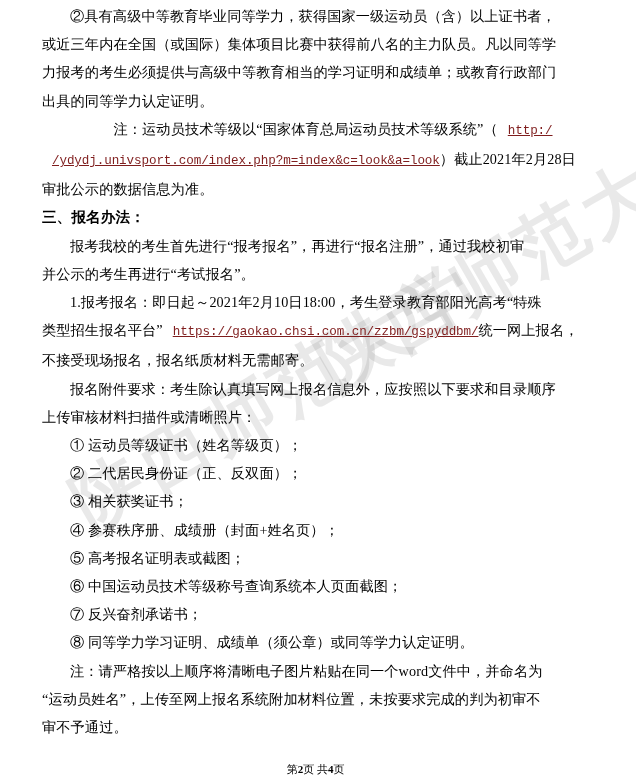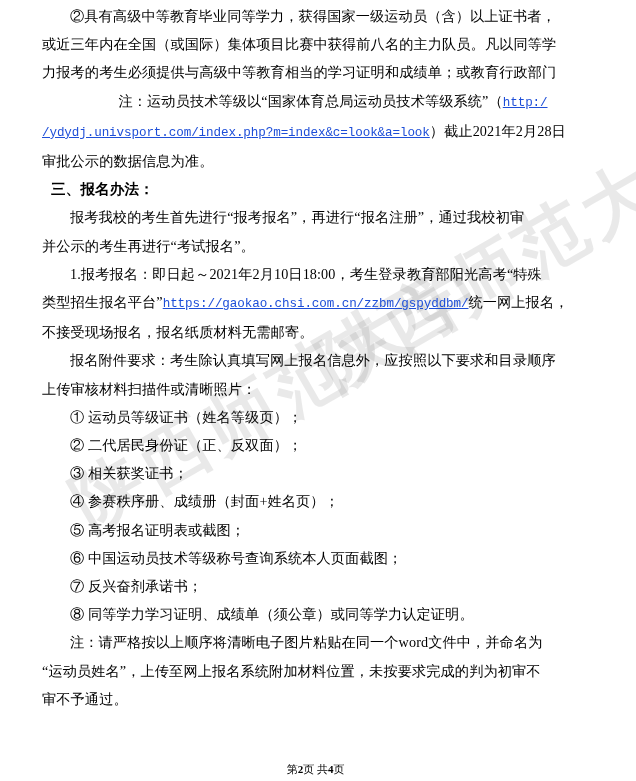--- a/index.html
+++ b/index.html
@@ -52,30 +52,30 @@
     line-height: 28.2px;
     color: #000000;
     text-align: justify;
     text-justify: inter-ideograph;
     letter-spacing: 0.1px;
   }
   .ind2 { text-indent: 28px; }
   .center { text-align: center; }
   .bold { font-weight: normal; }
   .mono-link {
-    color: #1d4ed8;
+    color: #7f1d1d;
     text-decoration: underline;
     font-family: "Liberation Mono", "DejaVu Sans Mono", monospace;
     font-size: 12.6px;
     letter-spacing: -0.1px;
+    margin-left: 10px;
   }
   .heading {
     font-weight: bold;
     font-size: 14.6px;
-    margin-left: 9px;
   }
   .footer {
     position: absolute;
     left: 0;
     bottom: 4px;
     width: 631px;
     text-align: center;
     font-size: 11px;
     color: #000000;
     z-index: 12;
@@ -90,20 +90,21 @@
 
   <div class="watermark">
     <span class="wm1">陕西师范大学</span>
     <span class="wm2">陕西师范大学</span>
   </div>
 
   <div class="content" id="doc-body">
       <p class=" ind2"><span>②具有高级中等教育毕业同等学力，获得国家一级运动员（含）以上证书者，</span></p>
       <p><span>或近三年内在全国（或国际）集体项目比赛中获得前八名的主力队员。凡以同等学</span></p>
       <p><span>力报考的考生必须提供与高级中等教育相当的学习证明和成绩单；或教育行政部门</span></p>
+      <p><span>出具的同等学力认定证明。</span></p>
       <p class=" ind2 center"><span>注：运动员技术等级以</span><span class="bold">“国家体育总局运动员技术等级系统”</span><span>（</span><a href="#" class="mono-link">http:/</a></p>
       <p><a href="#" class="mono-link">/ydydj.univsport.com/index.php?m=index&amp;c=look&amp;a=look</a><span>）截止2021年2月28日</span></p>
       <p><span>审批公示的数据信息为准。</span></p>
       <p class=" heading"><span>三、报名办法：</span></p>
       <p class=" ind2"><span>报考我校的考生首先进行“报考报名”，再进行“报名注册”，通过我校初审</span></p>
       <p><span>并公示的考生再进行“考试报名”。</span></p>
       <p class=" ind2"><span>1.报考报名：即日起～2021年2月10日18:00，考生登录教育部阳光高考“特殊</span></p>
       <p><span>类型招生报名平台”</span><a href="#" class="mono-link">https://gaokao.chsi.com.cn/zzbm/gspyddbm/</a><span>统一网上报名，</span></p>
       <p><span>不接受现场报名，报名纸质材料无需邮寄。</span></p>
       <p class=" ind2"><span>报名附件要求：考生除认真填写网上报名信息外，应按照以下要求和目录顺序</span></p>

